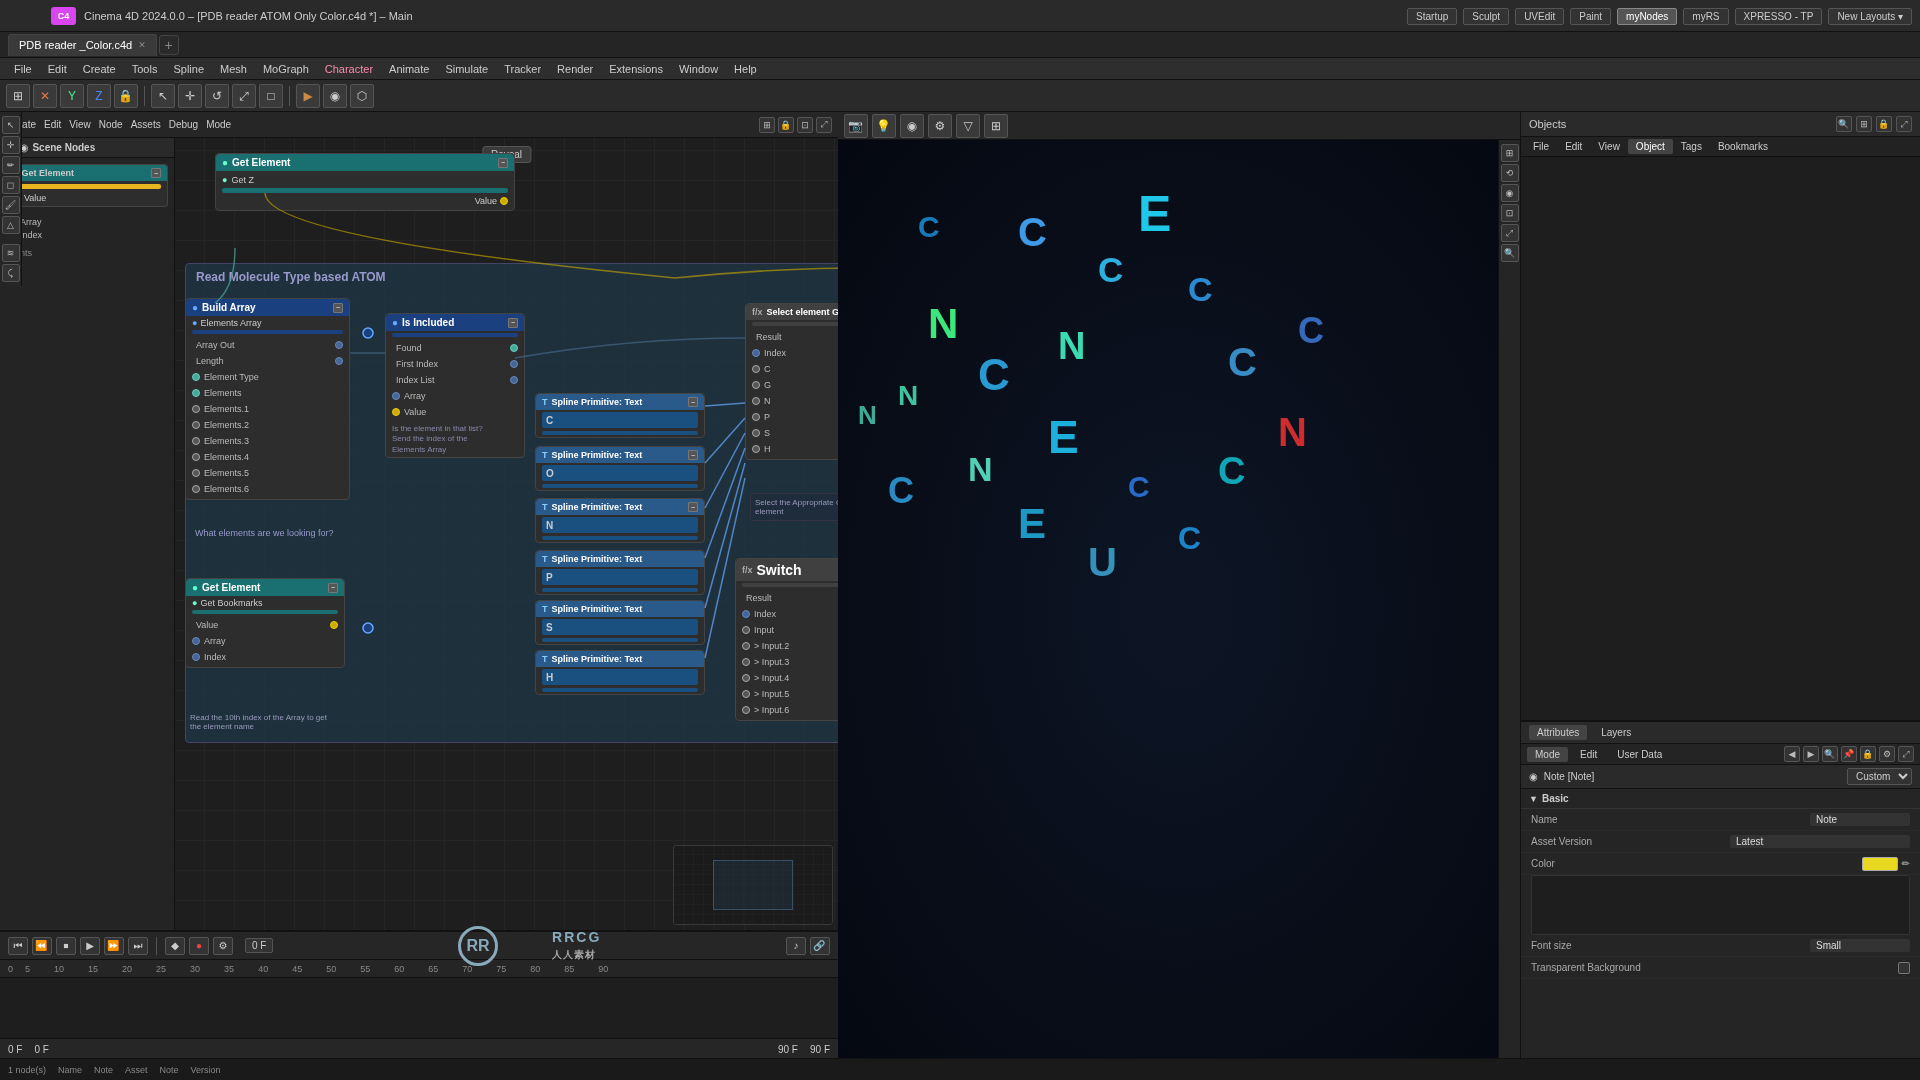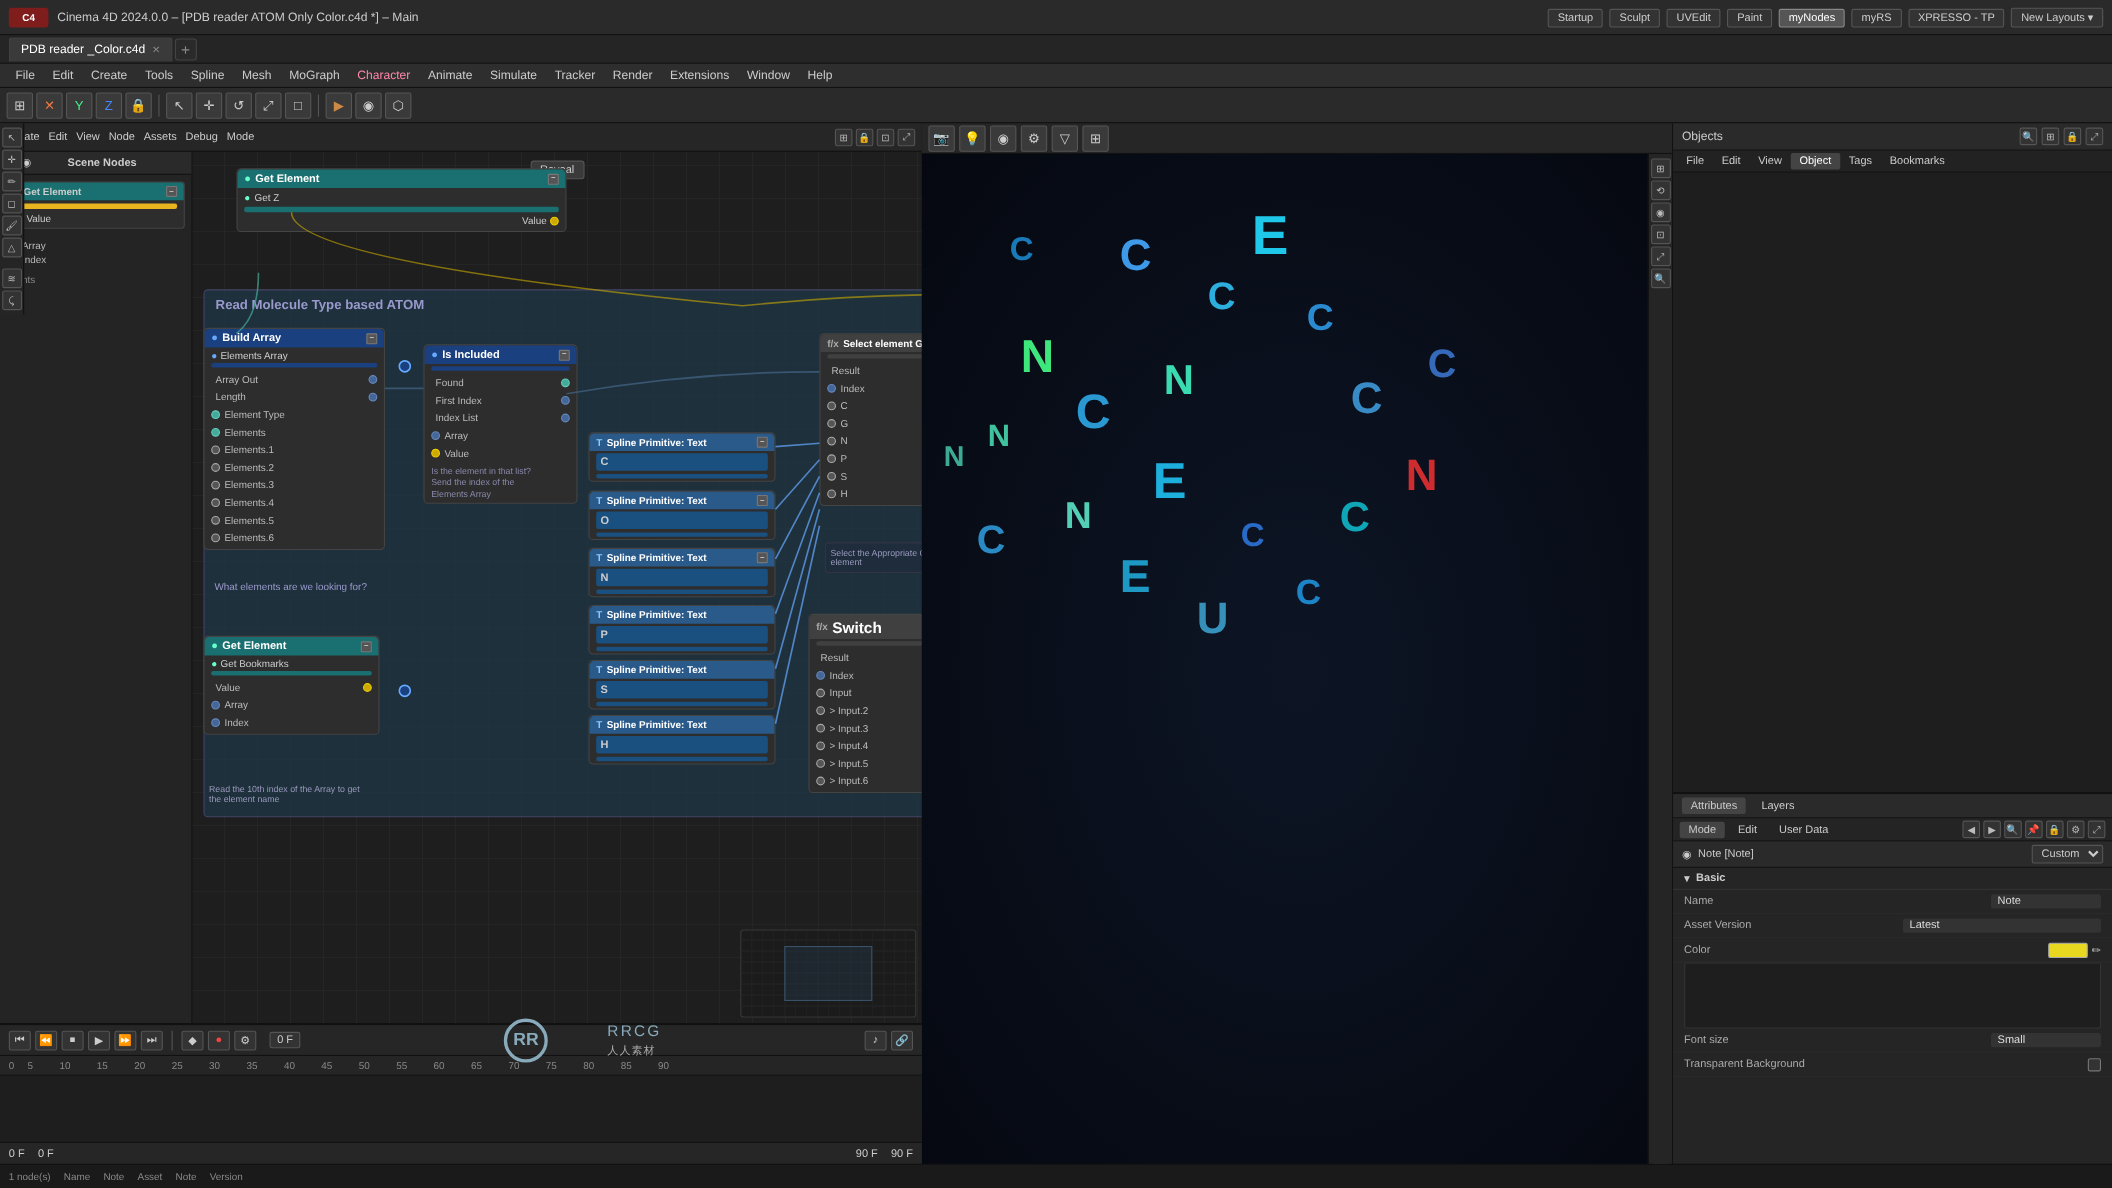--- a/index.html
+++ b/index.html
@@ -19,26 +19,26 @@
       height: 32px;
       background: #2a2a2a;
       display: flex;
       align-items: center;
       padding: 0 8px;
       border-bottom: 1px solid #111;
       position: absolute;
       top: 0; left: 0; right: 0;
     }
     #titlebar .app-icon {
-      width: 36px; height: 18px;
-      background: #7f1d1d;
+      width: 25px; height: 18px;
+      background: #d946ef;
       border-radius: 3px;
       margin-right: 8px;
       display: flex; align-items: center; justify-content: center;
-      font-size: 9px; color: white; font-weight: bold;
+      font-size: 9px; color: white; font-weight: bold; margin-left: 43px;
     }
     #titlebar .win-controls {
       margin-left: auto;
       display: flex; gap: 4px;
     }
     #titlebar .win-ctrl {
       width: 14px; height: 14px;
       border-radius: 50%;
       display: flex; align-items: center; justify-content: center;
       font-size: 8px; cursor: pointer;
@@ -396,21 +396,21 @@
       <div class="panel-tb-btn">🔒</div>
       <div class="panel-tb-btn">⊡</div>
       <div class="panel-tb-btn">⤢</div>
     </div>
   </div>
 
   <div style="position:absolute;top:26px;left:0;width:175px;bottom:0;background:#242424;border-right:1px solid #111;">
     <div style="padding:4px 8px;background:#2a2a2a;border-bottom:1px solid #111;display:flex;align-items:center;gap:4px;">
       <span style="font-size:10px;">▶</span>
       <span style="font-size:10px;">◉</span>
-      <span style="font-size:10px;font-weight:bold;margin-left:29px;">Scene Nodes</span>
+      <span style="font-size:10px;font-weight:bold;">Scene Nodes</span>
     </div>
 
     <div style="margin:6px;background:#2d2d2d;border:1px solid #444;border-radius:3px;">
       <div style="background:#1a7070;padding:3px 6px;border-radius:3px 3px 0 0;font-size:9px;font-weight:bold;display:flex;align-items:center;gap:3px;">
         <span style="color:#6fc;">●</span>
         <span>Get Element</span>
         <div class="node-collapse-btn">−</div>
       </div>
       <div style="padding:3px 6px;">
         <div style="height:5px;background:#e8b420;border-radius:2px;margin-bottom:4px;"></div>
@@ -911,21 +911,21 @@
     <div class="tl-btn">⏭</div>
     <div style="width:1px;height:18px;background:#555;margin:0 4px;"></div>
     <div class="tl-btn">◆</div>
     <div class="tl-btn" style="color:#e44;">●</div>
     <div class="tl-btn">⚙</div>
 
     <div style="background:#333;border:1px solid #555;border-radius:2px;padding:1px 6px;font-size:10px;margin-left:8px;">0 F</div>
 
     <div style="margin:0 auto;display:flex;align-items:center;gap:6px;">
       <div style="width:40px;height:40px;border:3px solid #8ab;border-radius:50%;display:flex;align-items:center;justify-content:center;font-size:16px;font-weight:bold;color:#8ab;">RR</div>
-      <div style="font-size:14px;font-weight:normal;color:#8ab;letter-spacing:2px;margin-left:48px;">RRCG<br><span style="font-size:10px;color:#aaa;letter-spacing:1px;">人人素材</span></div>
+      <div style="font-size:14px;font-weight:bold;color:#8ab;letter-spacing:2px;margin-left:48px;">RRCG<br><span style="font-size:10px;color:#aaa;letter-spacing:1px;">人人素材</span></div>
     </div>
     <div style="display:flex;gap:4px;align-items:center;">
       <div class="tl-btn">♪</div>
       <div class="tl-btn">🔗</div>
     </div>
   </div>
 
   <div style="height:18px;background:#252525;display:flex;align-items:center;padding:0 8px;font-size:9px;color:#888;border-bottom:1px solid #111;overflow:hidden;">
     <span style="margin-right:12px;">0</span>
     <span style="margin-right:24px;">5</span>

